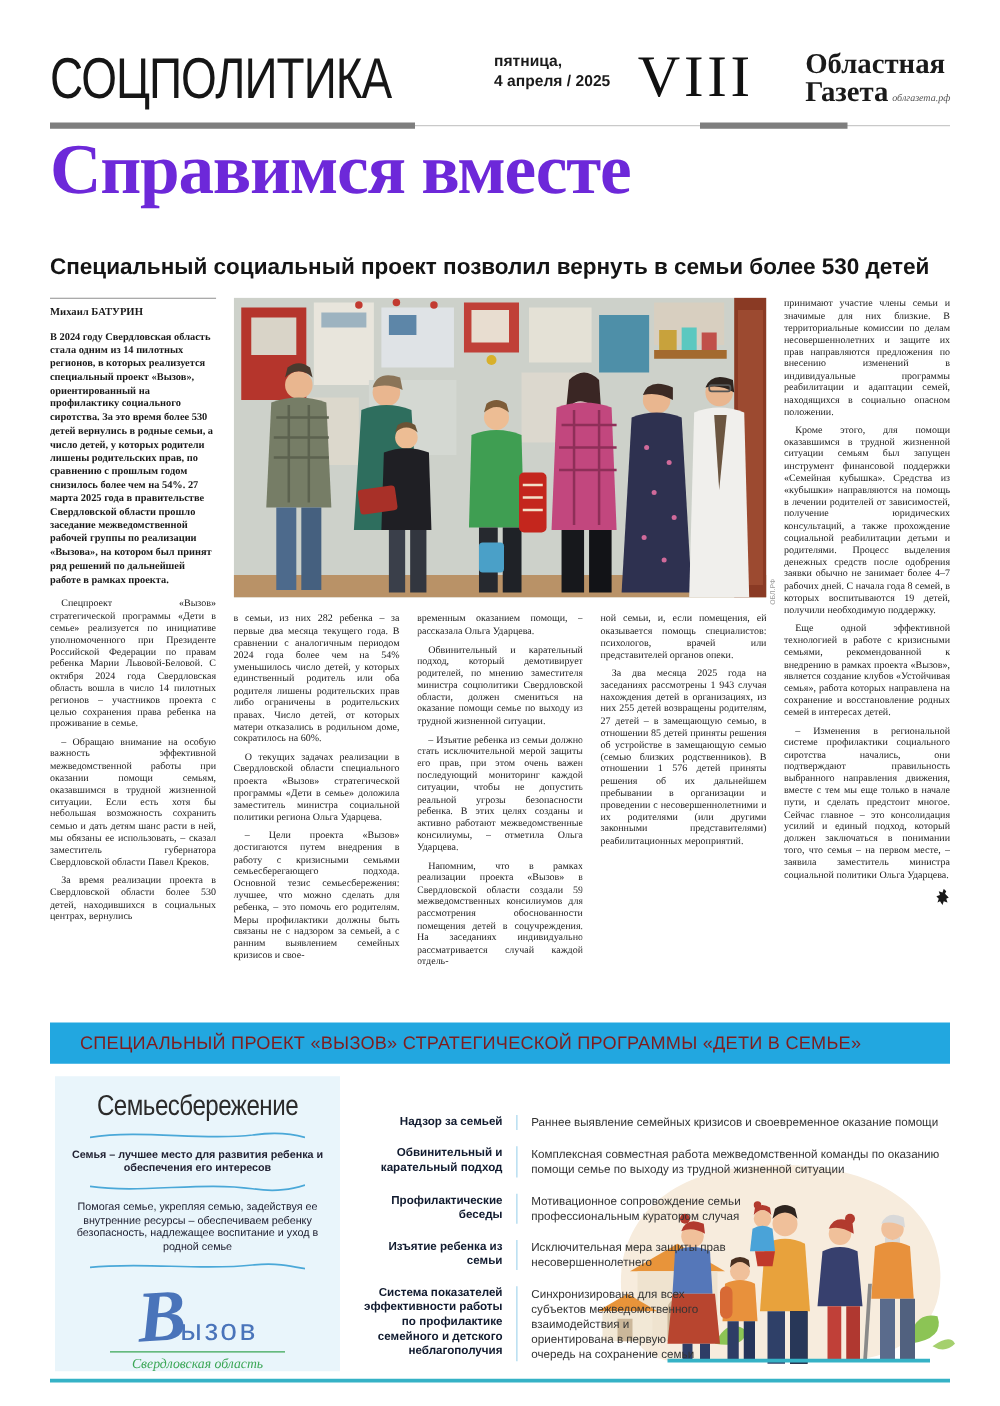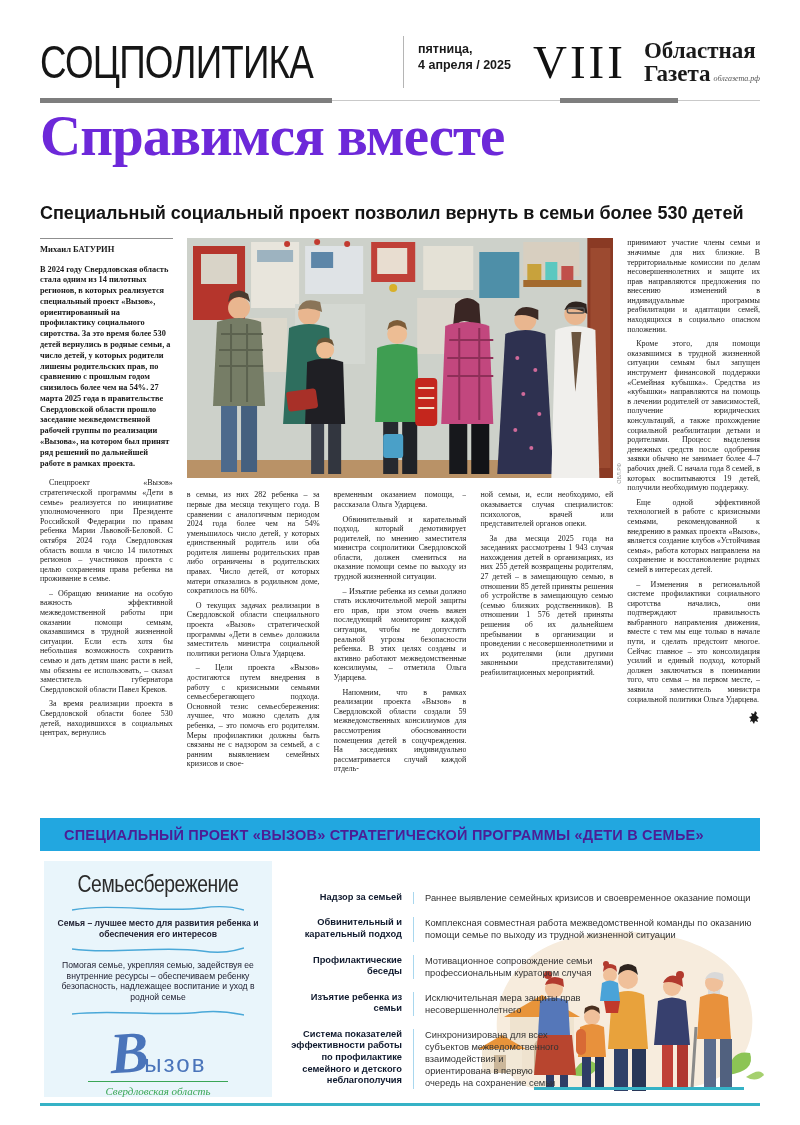--- a/index.html
+++ b/index.html
@@ -13,21 +13,21 @@
   .section-title{font-family:"Liberation Sans",sans-serif;font-weight:400;font-size:46px;
                  line-height:56px;letter-spacing:-1px;transform:scaleX(.80);
                  transform-origin:left top;white-space:nowrap;color:#161616;margin-right:auto;}
   .mast-bar{position:absolute;bottom:-3px;height:5px;background:#7e7e7e;}
   .bar-left{left:0;width:292px;}
   .bar-right{left:520px;width:118px;}
   .mast-divider{width:1px;height:52px;background:#b5b5b5;margin:2px 14px 0 0;}
   .mast-date{font-family:"Liberation Sans",sans-serif;font-weight:700;font-size:12.5px;
              line-height:1.25;margin:8px 22px 0 0;white-space:nowrap;}
   .mast-page{font-family:"Liberation Serif",serif;font-size:47px;line-height:56px;
-             letter-spacing:3px;margin-right:18px;color:#111;}
+             letter-spacing:3px;margin-right:41px;color:#111;}
   .mast-brand{font-family:"Liberation Serif",serif;font-weight:700;font-size:23px;
               line-height:.98;text-align:left;margin-top:6px;white-space:nowrap;}
   .brand-site{font-size:8px;font-weight:400;font-style:italic;color:#555;margin-left:3px;}
 
   
   .headline{font-family:"Liberation Serif",serif;font-weight:700;font-size:57px;
             line-height:1.02;letter-spacing:-1px;margin-top:6px;color:#6d28d9;}
   .subtitle{font-family:"Liberation Sans",sans-serif;font-weight:700;font-size:18px;
             margin-top:12px;color:#141414;}
 
@@ -45,22 +45,22 @@
   .lede{font-weight:700;font-size:8.3px;line-height:1.3;text-align:left;margin-bottom:9px !important;}
 
   .photo{grid-column:2/5;grid-row:1;position:relative;margin:0;padding:0;}
   .photo svg{display:block;width:100%;height:240px;}
   .photo-credit{position:absolute;right:-9px;bottom:6px;font-family:"Liberation Sans",sans-serif;
                 font-size:5.5px;color:#9a9a9a;writing-mode:vertical-rl;transform:rotate(180deg);}
   .endmark{float:right;margin-top:2px;}
 
   
   .banner{margin-top:8px;height:33px;background:#22a7e0;display:flex;align-items:center;}
-  .banner-text{font-family:"Liberation Sans",sans-serif;font-weight:700;font-size:14.5px;
-               color:#4c1d95;padding-left:24px;letter-spacing:.2px;}
+  .banner-text{font-family:"Liberation Sans",sans-serif;font-weight:400;font-size:14.5px;
+               color:#7f1d1d;padding-left:24px;letter-spacing:.2px;}
 
   
   .infographic{position:relative;margin-top:10px;height:242px;border-bottom:3px solid #35b2c6;}
   .fs-box{position:absolute;left:4px;top:0;width:228px;height:236px;background:#e9f5fb;
           box-sizing:border-box;padding:8px 10px;text-align:center;
           font-family:"Liberation Sans",sans-serif;}
   .fs-title{font-size:23px;font-weight:400;letter-spacing:-.5px;transform:scaleX(.84);
             transform-origin:center;color:#2b2b2b;margin-top:2px;}
   .wave{display:block;margin:4px auto 4px;}
   .fs-text{font-size:8.6px;font-weight:700;line-height:1.25;color:#223;margin:3px 2px;}
@@ -212,21 +212,21 @@
     </div>
 
     <div class="col col3">
       <p class="no-indent">временным оказанием помощи, – рассказала Ольга Ударцева.</p>
       <p>Обвинительный и карательный подход, который демотивирует родителей, по мнению заместителя министра соцполитики Свердловской области, должен смениться на оказание помощи семье по выходу из трудной жизненной ситуации.</p>
       <p>– Изъятие ребенка из семьи должно стать исключительной мерой защиты его прав, при этом очень важен последующий мониторинг каждой ситуации, чтобы не допустить реальной угрозы безопасности ребенка. В этих целях созданы и активно работают межведомственные консилиумы, – отметила Ольга Ударцева.</p>
       <p>Напомним, что в рамках реализации проекта «Вызов» в Свердловской области создали 59 межведомственных консилиумов для рассмотрения обоснованности помещения детей в соцучреждения. На заседаниях индивидуально рассматривается случай каждой отдель-</p>
     </div>
 
     <div class="col col4">
-      <p class="no-indent">ной семьи, и, если необходимо, ей оказывается случая специалистов: психологов, врачей или представителей органов опеки.</p>
+      <p class="no-indent">ной семьи, и, если помещения, ей оказывается помощь специалистов: психологов, врачей или представителей органов опеки.</p>
       <p>За два месяца 2025 года на заседаниях рассмотрены 1 943 случая нахождения детей в организациях, из них 255 детей возвращены родителям, 27 детей – в замещающую семью, в отношении 85 детей приняты решения об устройстве в замещающую семью (семью близких родственников). В отношении 1 576 детей приняты решения об их дальнейшем пребывании в организации и проведении с несовершеннолетними и их родителями (или другими законными представителями) реабилитационных мероприятий.</p>
     </div>
 
     <div class="col col5">
       <p class="no-indent">принимают участие члены семьи и значимые для них близкие. В территориальные комиссии по делам несовершеннолетних и защите их прав направляются предложения по внесению изменений в индивидуальные программы реабилитации и адаптации семей, находящихся в социально опасном положении.</p>
       <p>Кроме этого, для помощи оказавшимся в трудной жизненной ситуации семьям был запущен инструмент финансовой поддержки «Семейная кубышка». Средства из «кубышки» направляются на помощь в лечении родителей от зависимостей, получение юридических консультаций, а также прохождение социальной реабилитации детьми и родителями. Процесс выделения денежных средств после одобрения заявки обычно не занимает более 4–7 рабочих дней. С начала года 8 семей, в которых воспитываются 19 детей, получили необходимую поддержку.</p>
       <p>Еще одной эффективной технологией в работе с кризисными семьями, рекомендованной к внедрению в рамках проекта «Вызов», является создание клубов «Устойчивая семья», работа которых направлена на сохранение и восстановление родных семей в интересах детей.</p>
       <p>– Изменения в региональной системе профилактики социального сиротства начались, они подтверждают правильность выбранного направления движения, вместе с тем мы еще только в начале пути, и сделать предстоит многое. Сейчас главное – это консолидация усилий и единый подход, который должен заключаться в понимании того, что семья – на первом месте, – заявила заместитель министра социальной политики Ольга Ударцева.</p>
       <span class="endmark">
         <svg width="11" height="13" viewBox="0 0 11 13">

